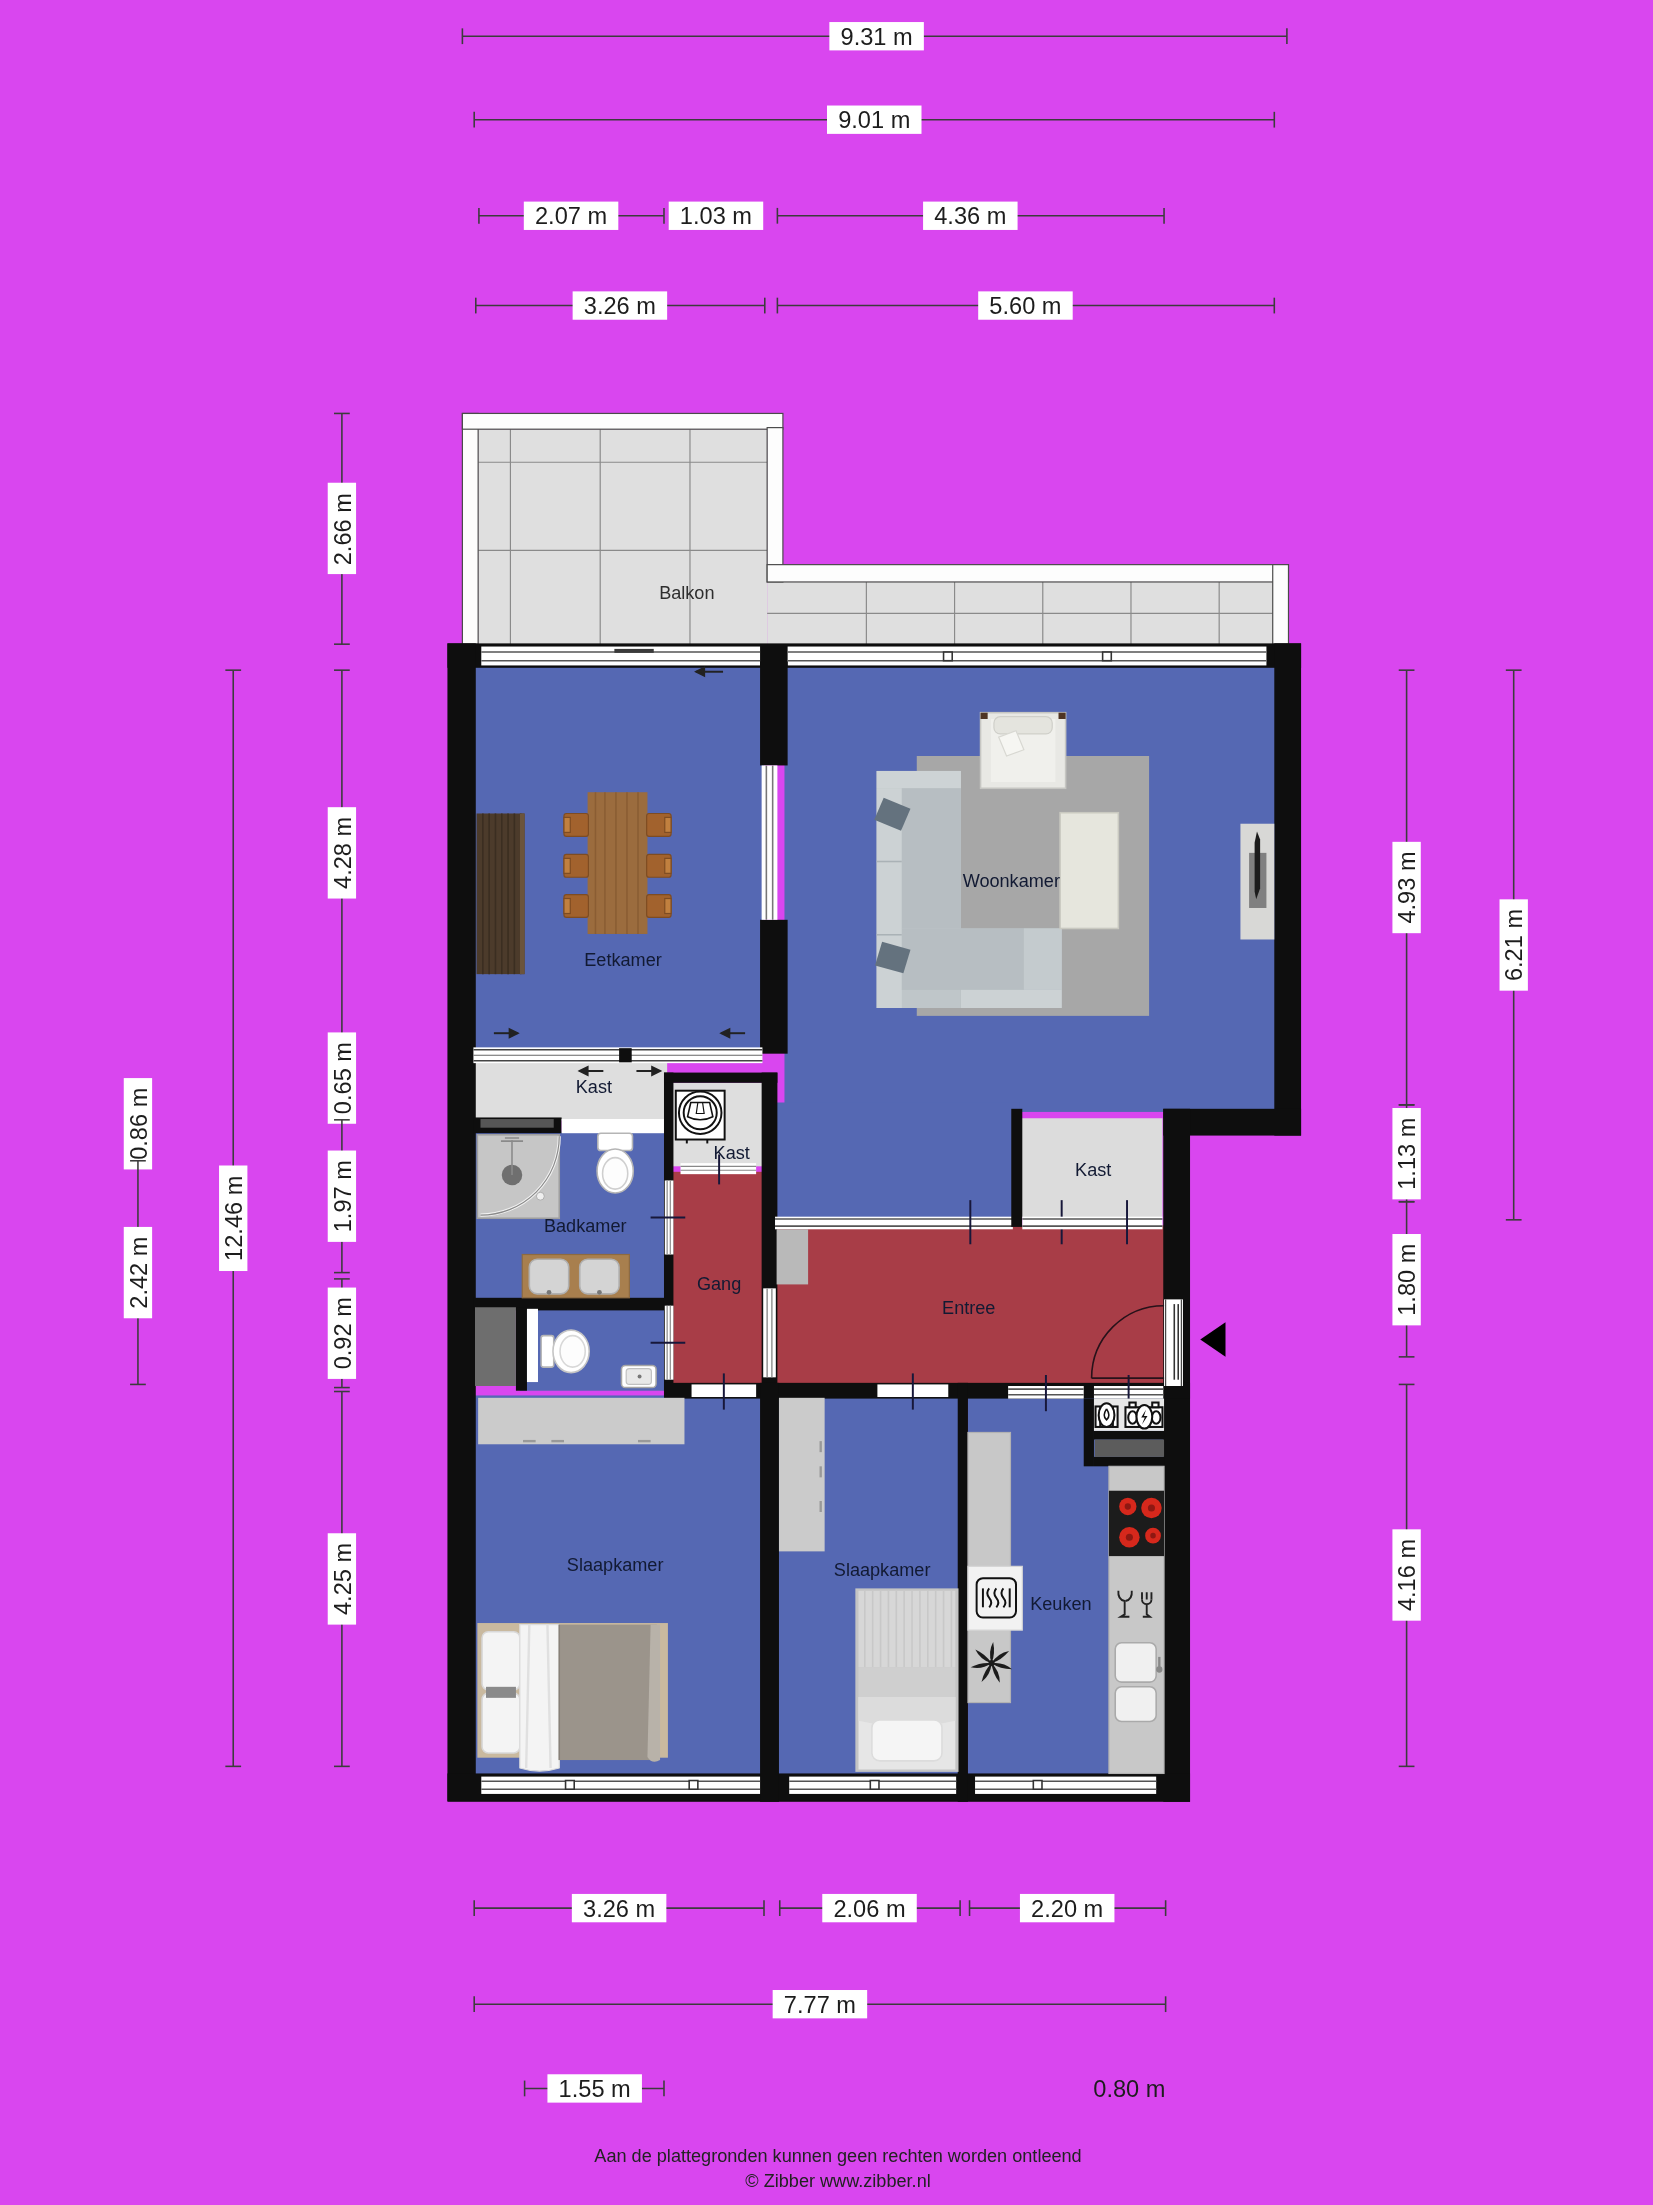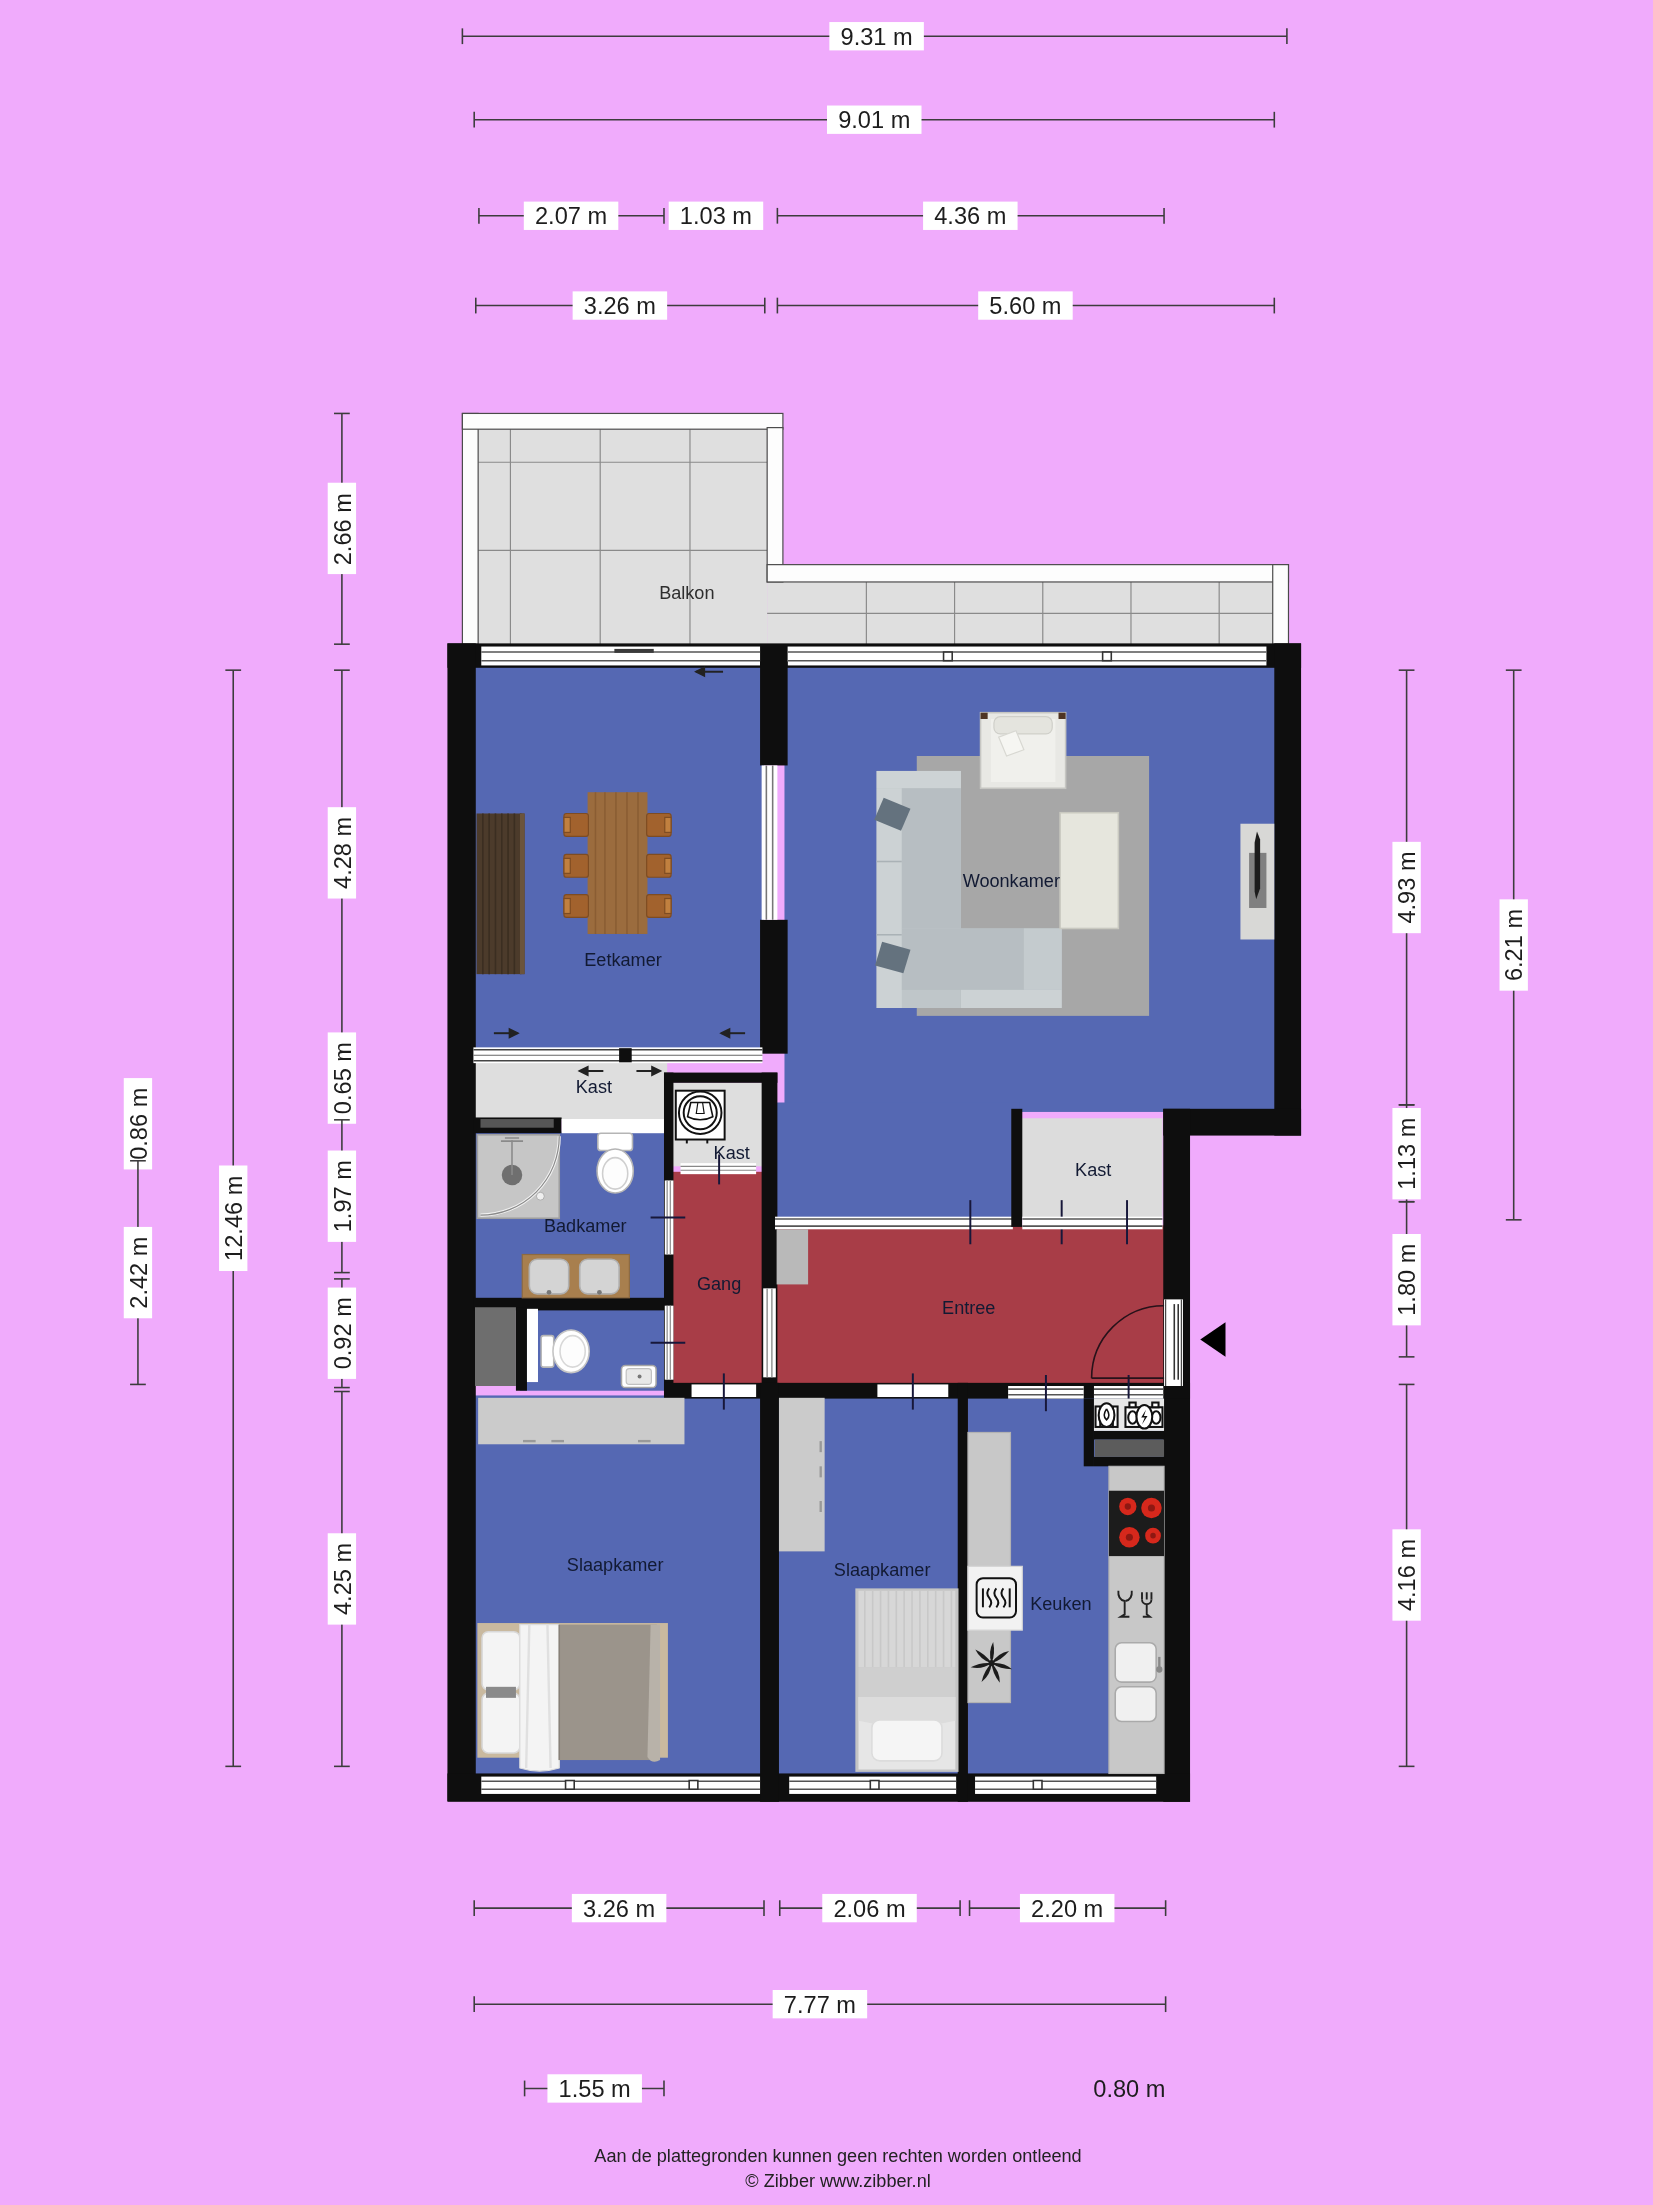--- a/index.html
+++ b/index.html
@@ -1,17 +1,17 @@
 <!DOCTYPE html>
 <html style="font-size:12.6px"><head>
 <meta charset="utf-8">
 <style>
 html,body{margin:0;padding:0;background:#ffffff;}
 *{font-family:"Liberation Sans", sans-serif;}
-#page{position:relative;width:1654px;height:2205px;background:#f0abfc;overflow:hidden;}
+#page{position:relative;width:1654px;height:2205px;background:#d946ef;overflow:hidden;}
 </style>
 </head>
 <body>
 <div id="page">
 <svg width="1654" height="2205" viewBox="0 0 2100 2800">
 <defs>
 <g id="htick">
           <line x1="0" y1="-10" x2="0" y2="10" stroke="#3c3c3c" stroke-width="2"></line>
         </g>
 <g id="vtick">

